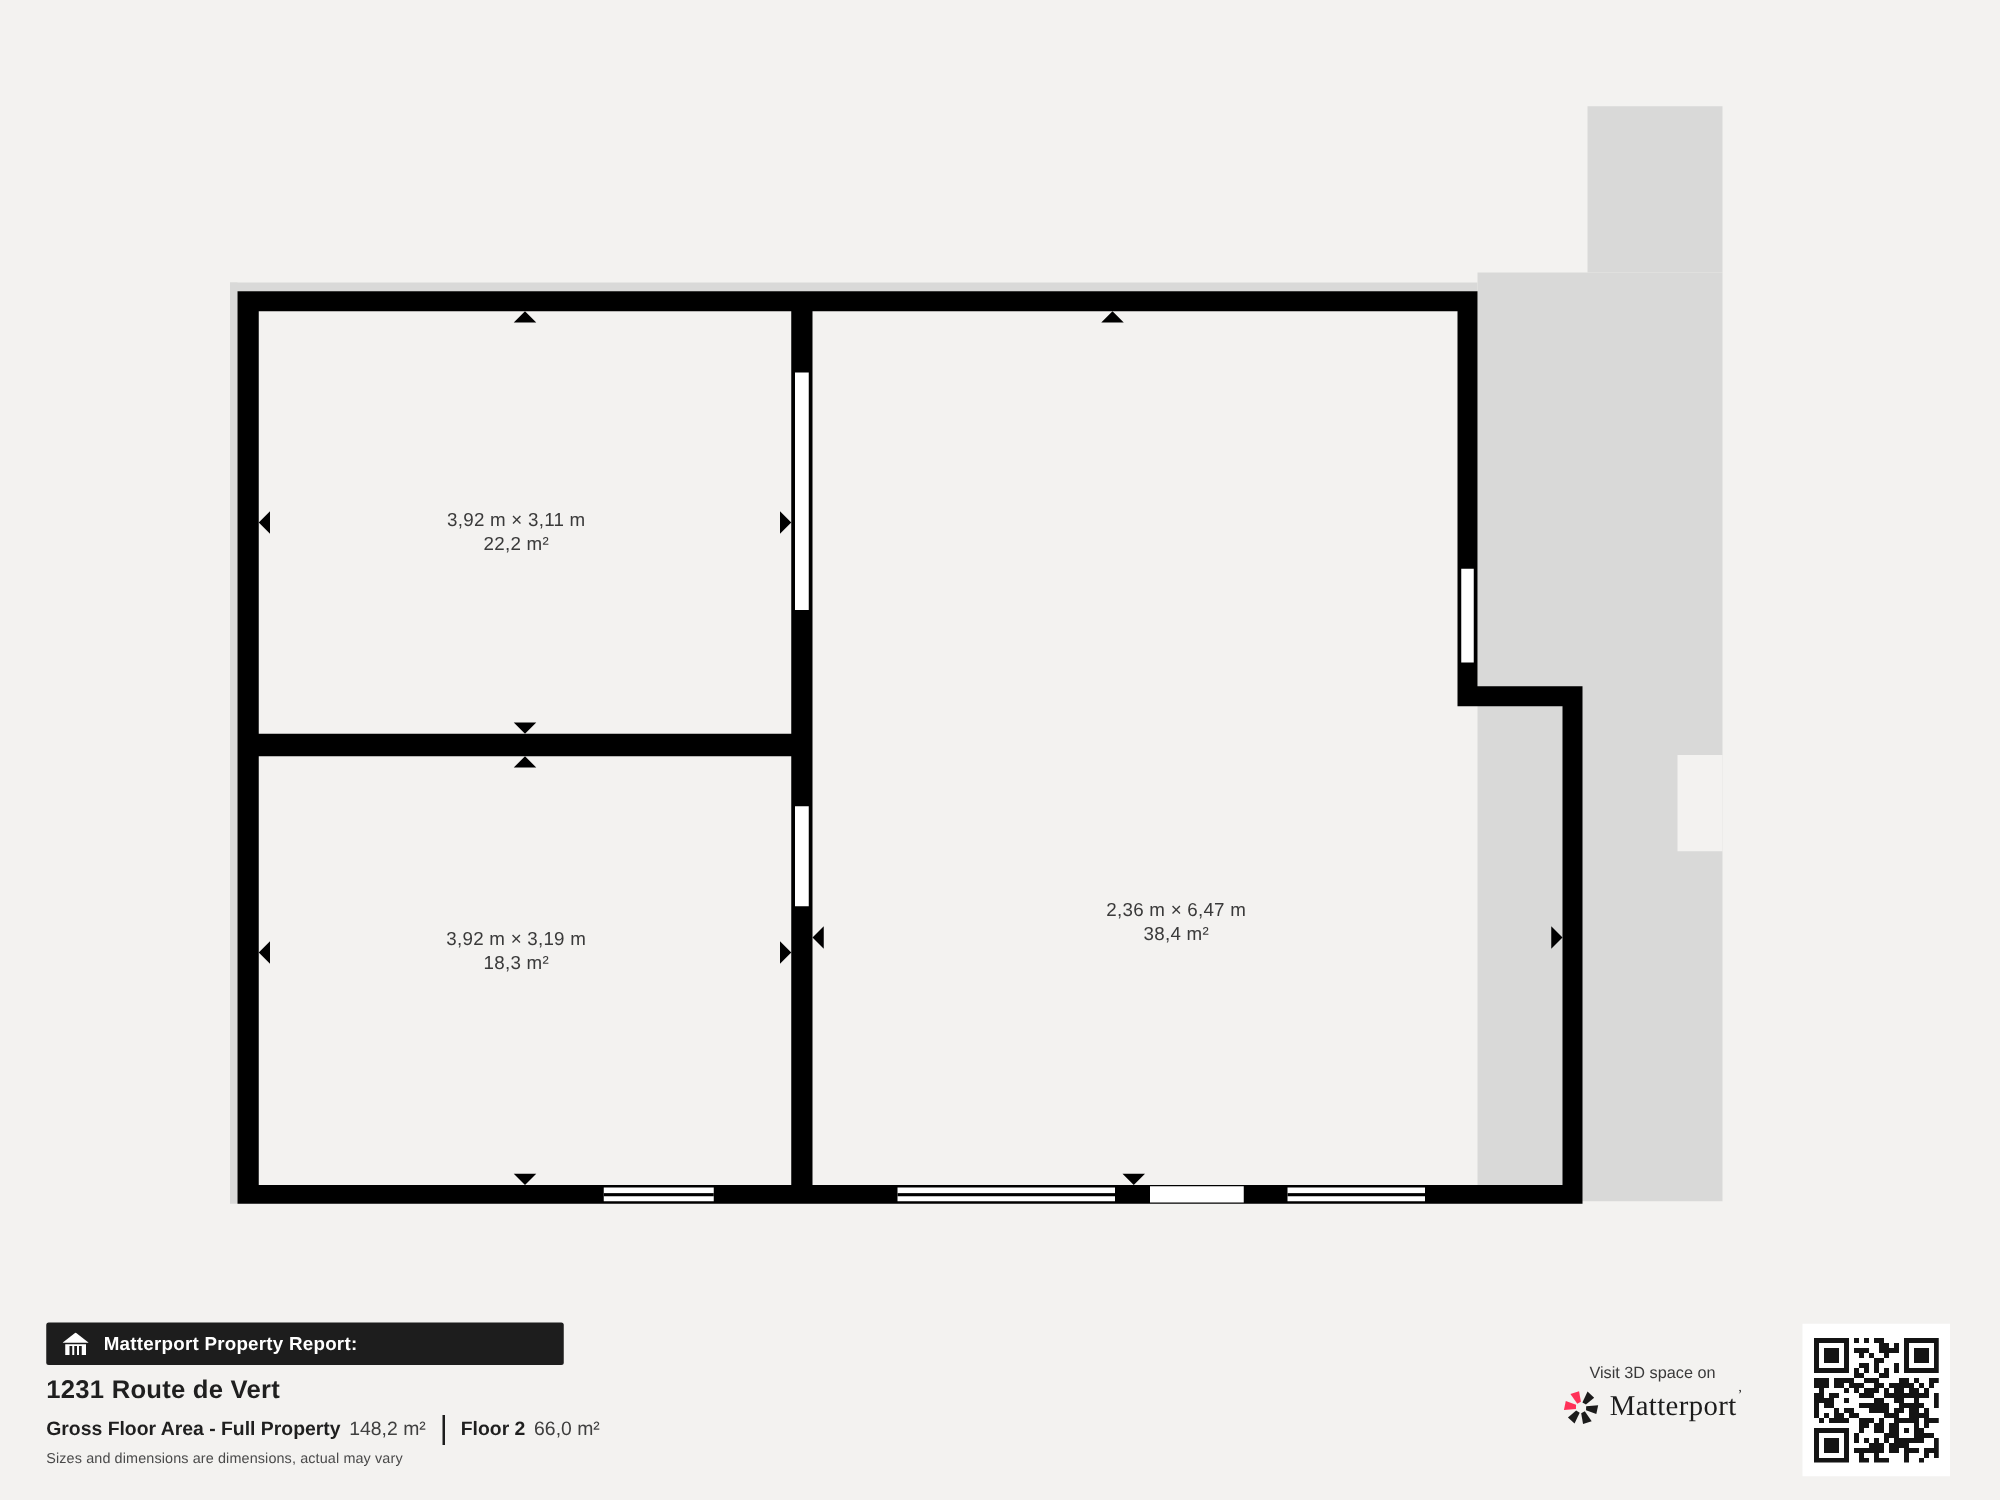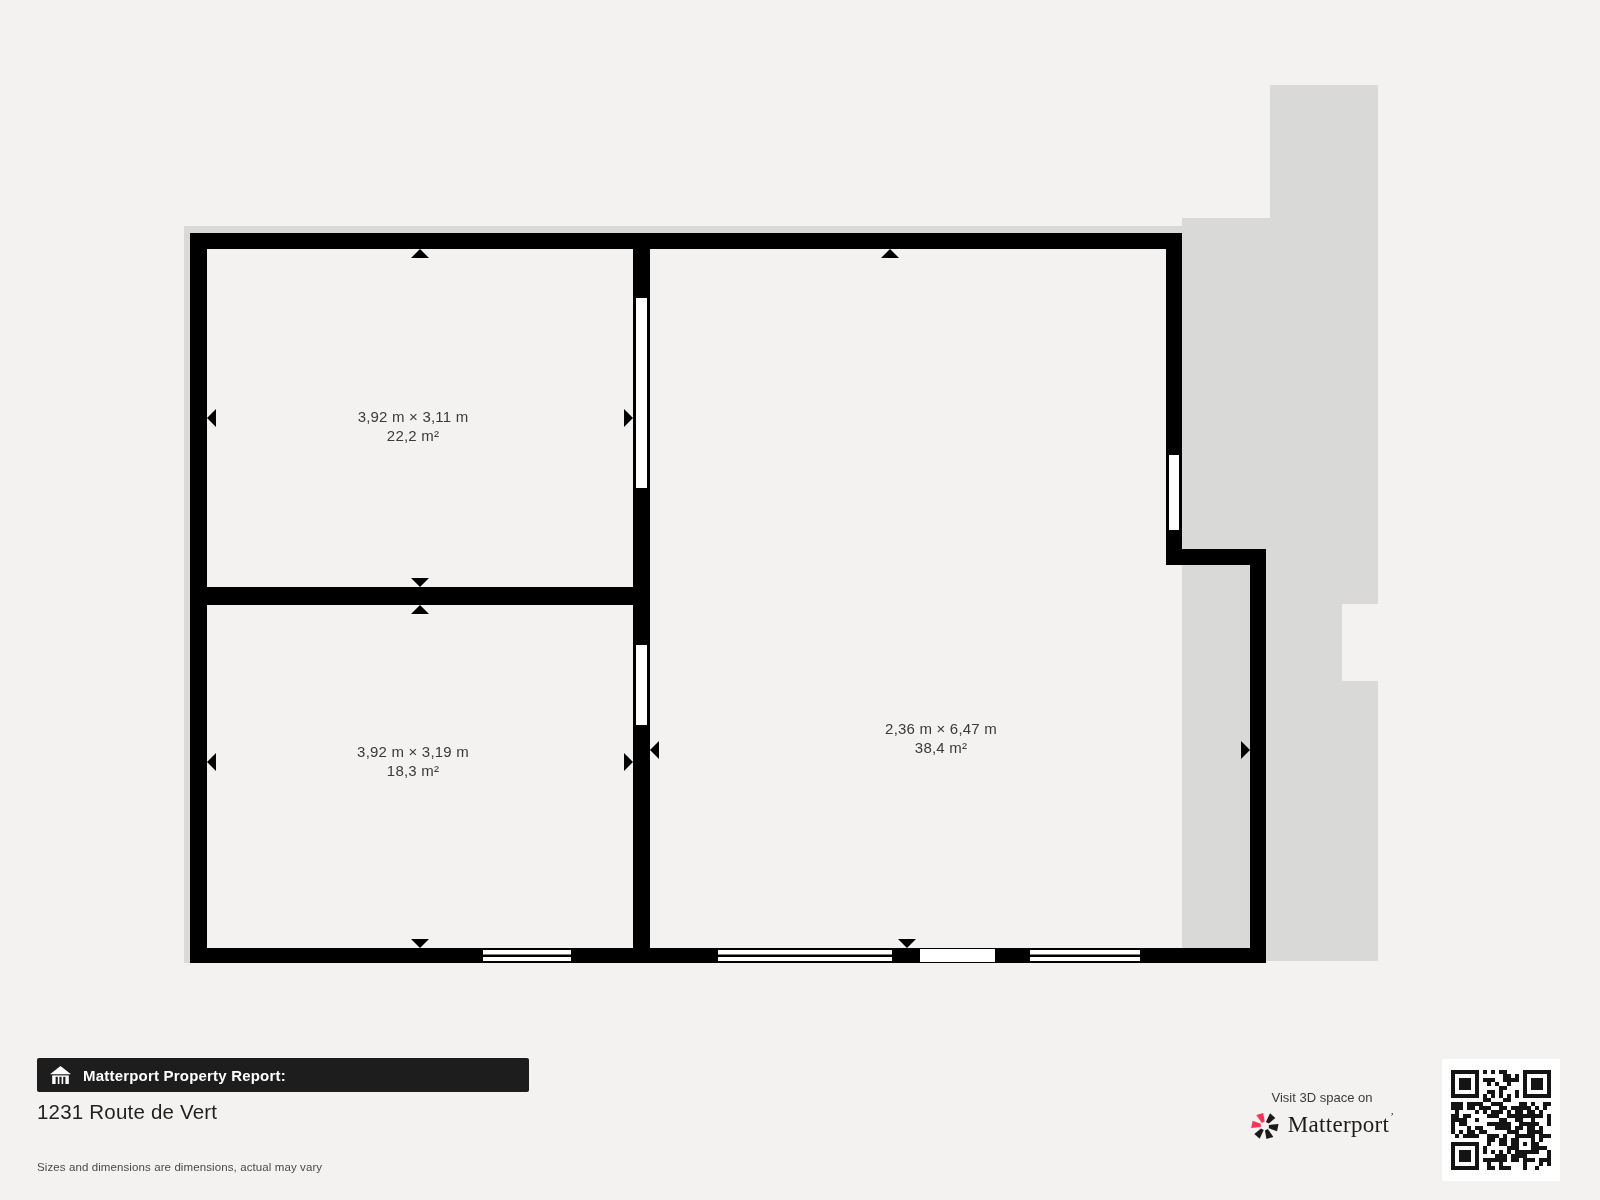--- a/index.html
+++ b/index.html
@@ -15,28 +15,28 @@
   
   .room-label{
     position:absolute;transform:translate(-50%,-50%);
     text-align:center;white-space:nowrap;
     font-size:15px;line-height:19px;color:#3a3a3a;
     letter-spacing:.2px;
   }
 
   
   .banner{
-    position:absolute;left:37px;top:1058px;width:492px;height:34px;
+    position:absolute;left:37px;top:1058px;width:414px;height:34px;
     background:var(--banner-bg,#1d1d1d);border-radius:2px;
     display:flex;align-items:center;gap:12px;padding-left:13px;box-sizing:border-box;
   }
   .banner-text{color:#fff;font-weight:bold;font-size:15px;letter-spacing:.2px;}
   .address{
     position:absolute;left:37px;top:1100px;
-    font-size:20.5px;font-weight:normal;color:#1f1f1f;letter-spacing:.2px;
+    font-size:20.5px;font-weight:bold;color:#1f1f1f;letter-spacing:.2px;
   }
   .arealine{
     position:absolute;left:37px;top:1131px;height:26px;
     display:flex;align-items:center;font-size:15.5px;color:#3f3f3f;
   }
   .arealine .lbl{font-weight:bold;color:#1f1f1f;margin-right:7px;}
   .arealine .val{color:#3f3f3f;}
   .arealine .sep{width:2px;height:24px;background:#1d1d1d;margin:0 13px;}
   .disclaimer{
     position:absolute;left:37px;top:1161px;
@@ -136,20 +136,27 @@
       <rect x="2.2" y="9.4" width="16.6" height="8.6" fill="#ffffff"></rect>
       <rect x="5.6" y="10.8" width="2.2" height="7.2" fill="#1d1d1d"></rect>
       <rect x="9.4" y="10.8" width="2.2" height="7.2" fill="#1d1d1d"></rect>
       <rect x="13.2" y="10.8" width="2.2" height="7.2" fill="#1d1d1d"></rect>
     </svg>
     <span class="banner-text">Matterport Property Report:</span>
   </div>
 
   <div class="address">1231 Route de Vert</div>
 
+  <div class="arealine">
+    <span class="lbl">Gross Floor Area - Full Property</span>
+    <span class="val">148,2 m²</span>
+    <span class="sep"></span>
+    <span class="lbl">Floor 2</span>
+    <span class="val">66,0 m²</span>
+  </div>
 
   <div class="disclaimer">Sizes and dimensions are dimensions, actual may vary</div>
 
   <div class="visit-text">Visit 3D space on</div>
   <div class="logo-row">
     <svg width="30" height="28" viewBox="0 0 30 28">
         <polygon points="10.9,15.1 1.3,15.9 2.8,8.8 11.0,11.8" fill="#ff3158"></polygon>
         <polygon points="12.0,11.0 6.5,3.1 13.4,0.9 14.9,9.4" fill="#ff3158"></polygon>
         <polygon points="16.1,9.9 20.2,1.2 25.5,6.1 18.9,11.6" fill="#1b1b1b"></polygon>
         <polygon points="19.1,12.9 28.7,12.1 27.2,19.2 19.0,16.2" fill="#1b1b1b"></polygon>

